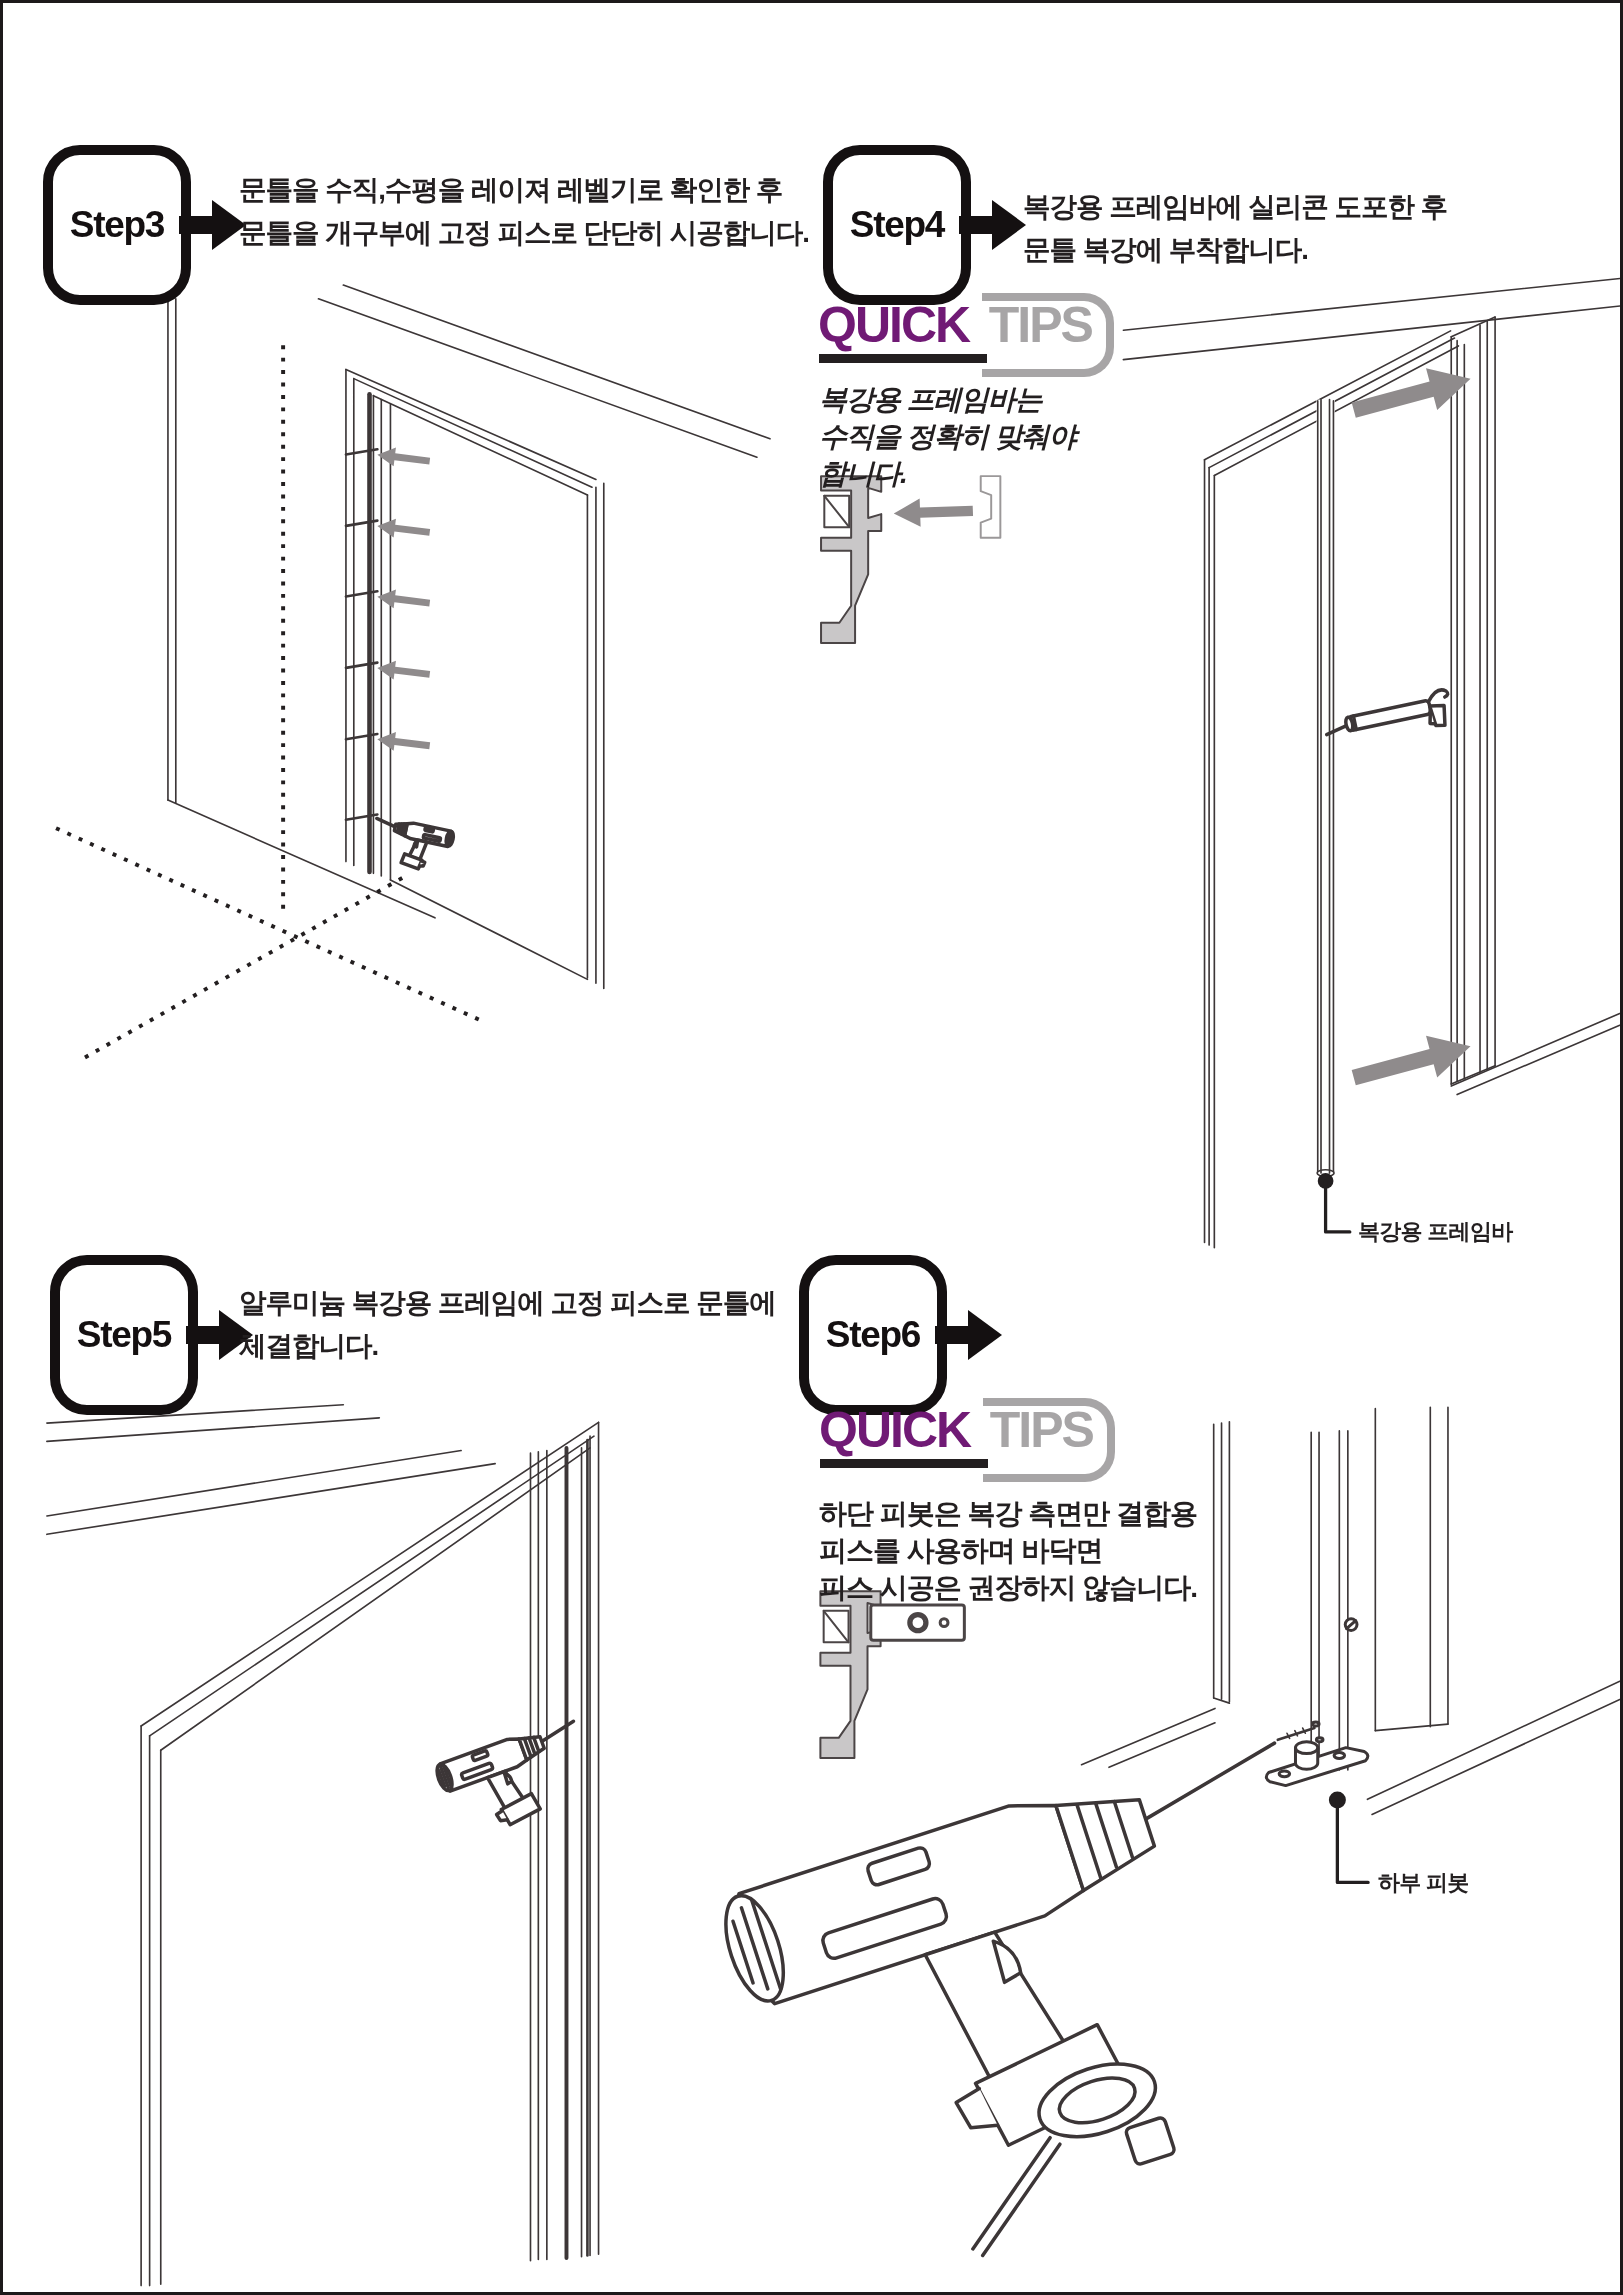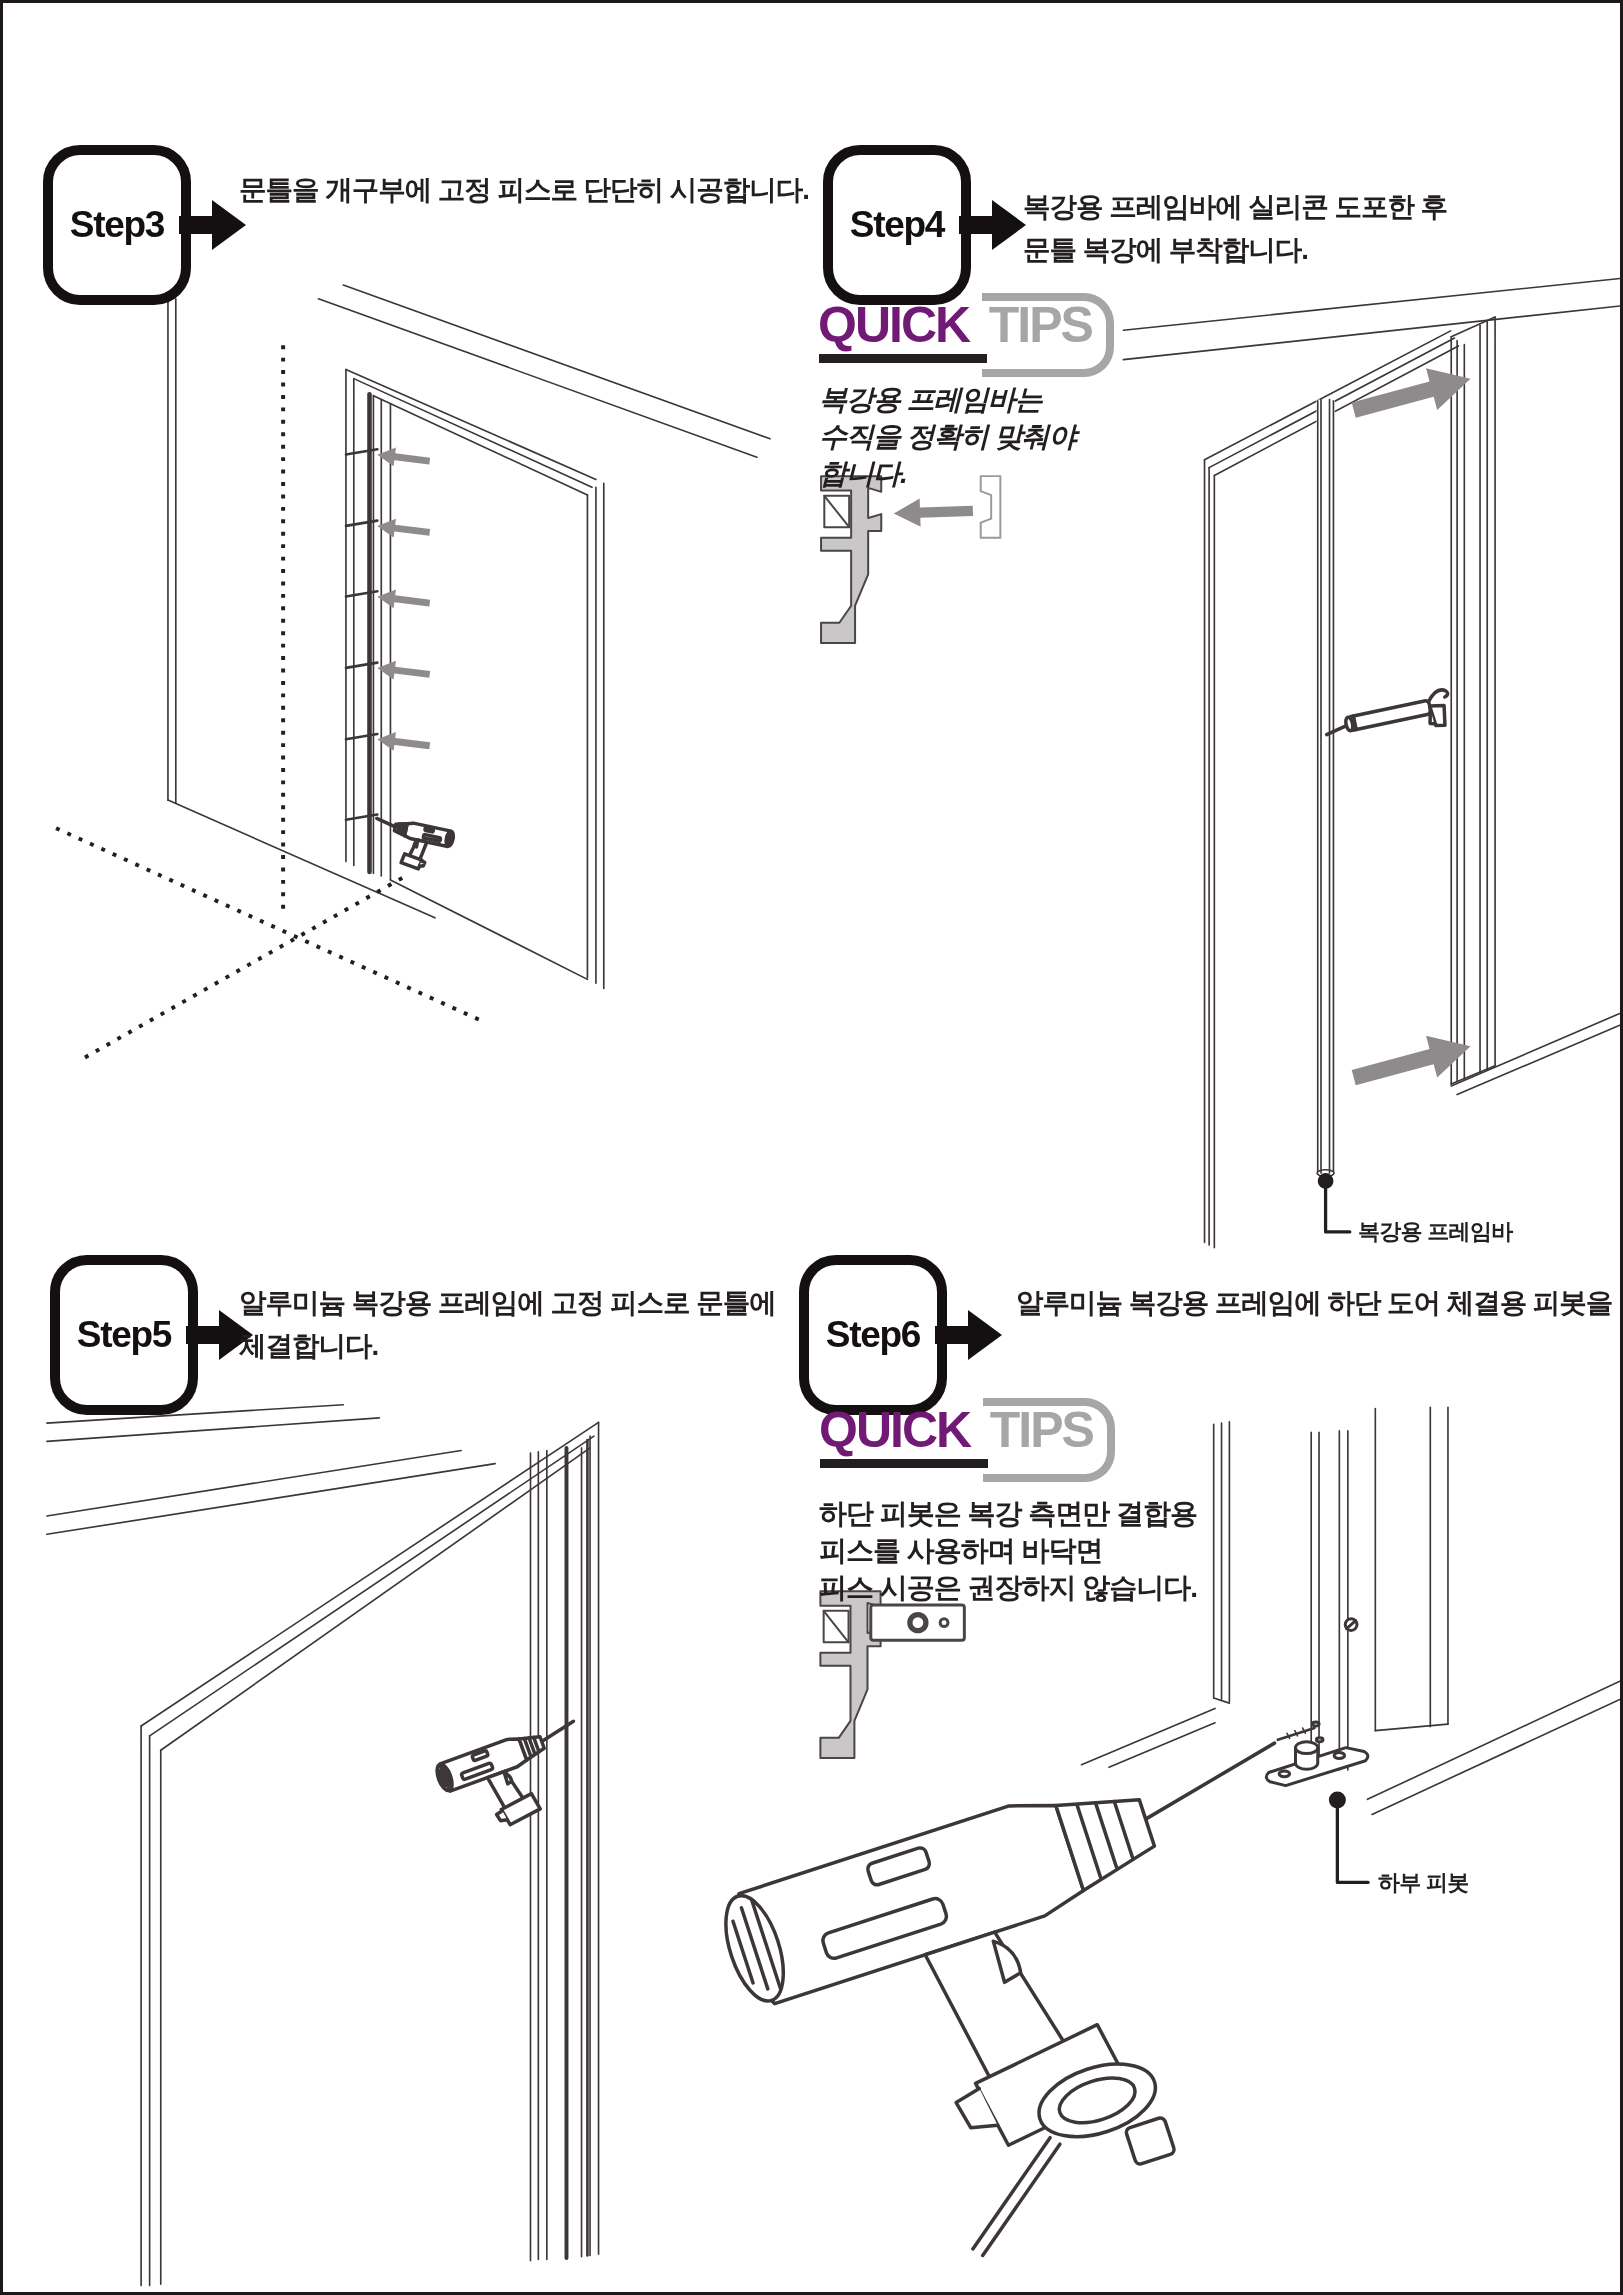--- a/index.html
+++ b/index.html
@@ -217,20 +217,21 @@
   </svg>
 
   <div class="badge" style="left:40px;top:142px;">
     <span class="lbl">Step3</span>
     <span class="arrow">
         <span class="stem"></span>
         <span class="head"></span>
       </span>
   </div>
   <div class="desc" style="left:236px;top:165px;">
+    <div>문틀을 수직,수평을 레이져 레벨기로 확인한 후</div>
     <div>문틀을 개구부에 고정 피스로 단단히 시공합니다.</div>
   </div>
 
   <div class="badge" style="left:820px;top:142px;">
     <span class="lbl">Step4</span>
     <span class="arrow">
         <span class="stem"></span>
         <span class="head"></span>
       </span>
   </div>
@@ -264,21 +265,20 @@
   </div>
 
   <div class="badge" style="left:796px;top:1252px;">
     <span class="lbl">Step6</span>
     <span class="arrow">
         <span class="stem"></span>
         <span class="head"></span>
       </span>
   </div>
   <div class="desc" style="left:1013px;top:1278px;">
-    <div>알루미늄 복강용 프레임에 하단 도어 체결용 피봇을</div>
   </div>
 
   <div class="qt" style="left:816px;top:1398px;">
     <span class="w1">QUICK</span><span class="w2">TIPS</span>
     <span class="underline"></span>
     <span class="bracket"></span>
   </div>
   <div class="tip-text" style="left:816px;top:1492px;">
     <div>하단 피봇은 복강 측면만 결합용</div>
     <div>피스를 사용하며 바닥면</div>

